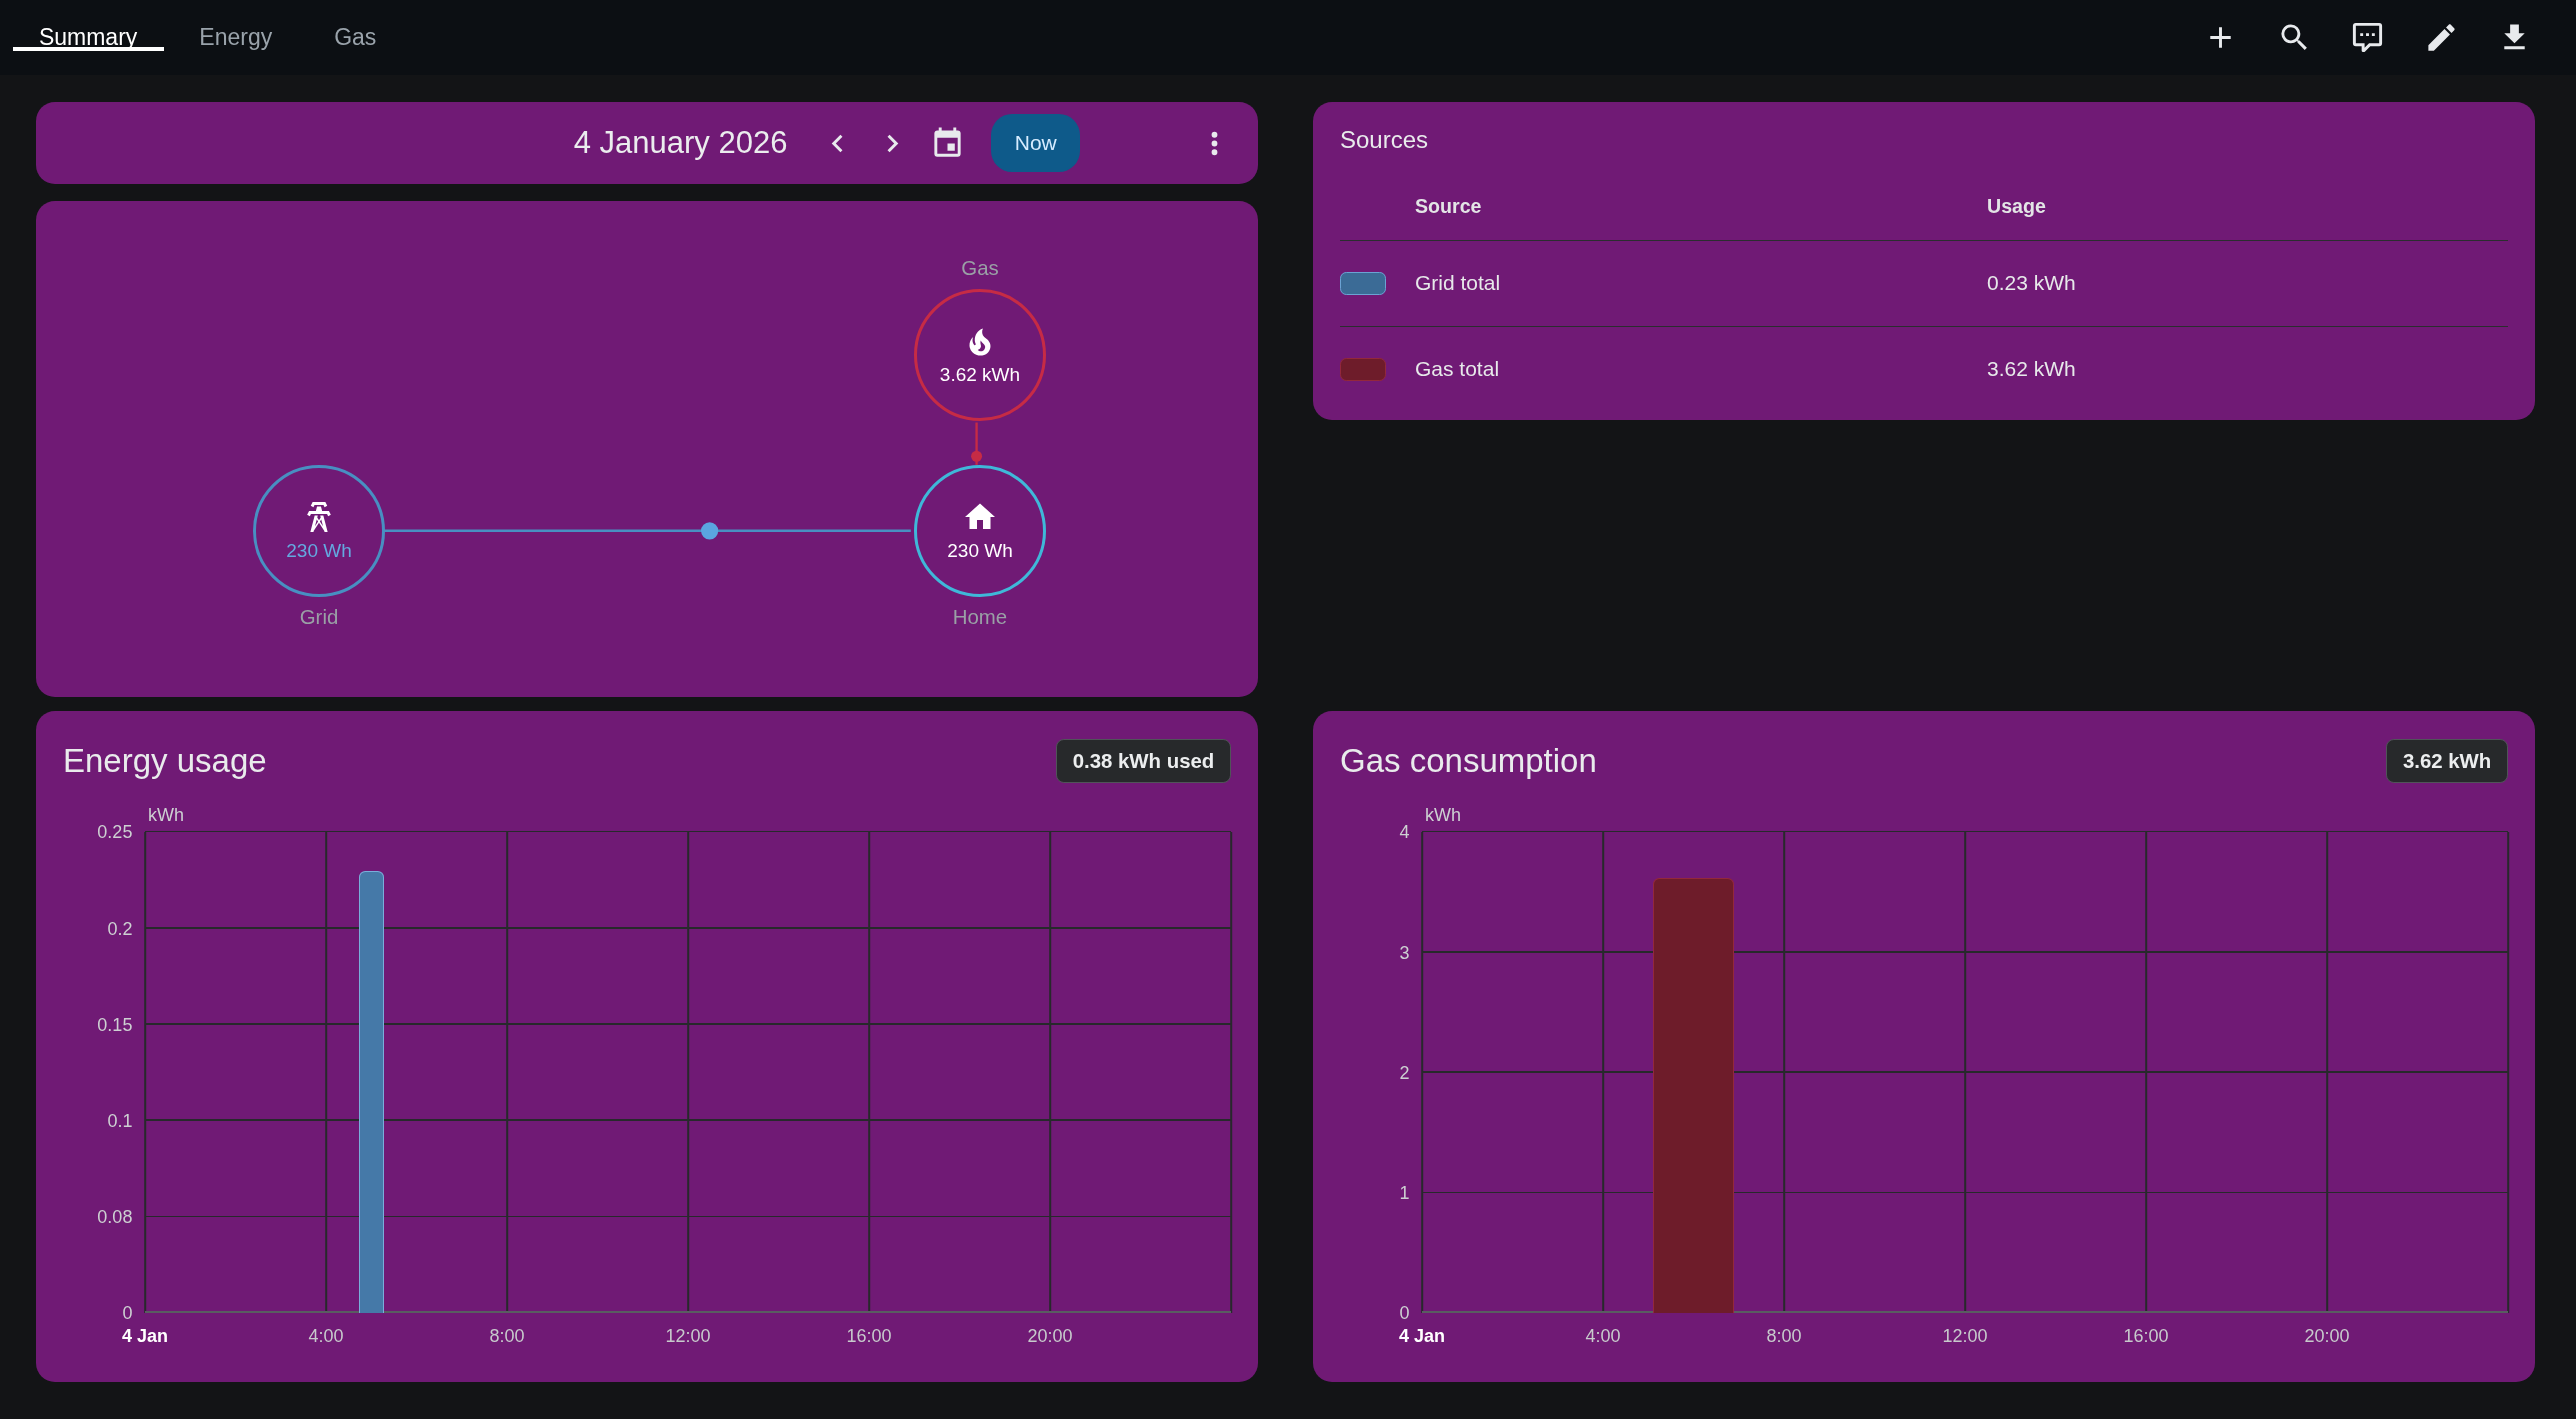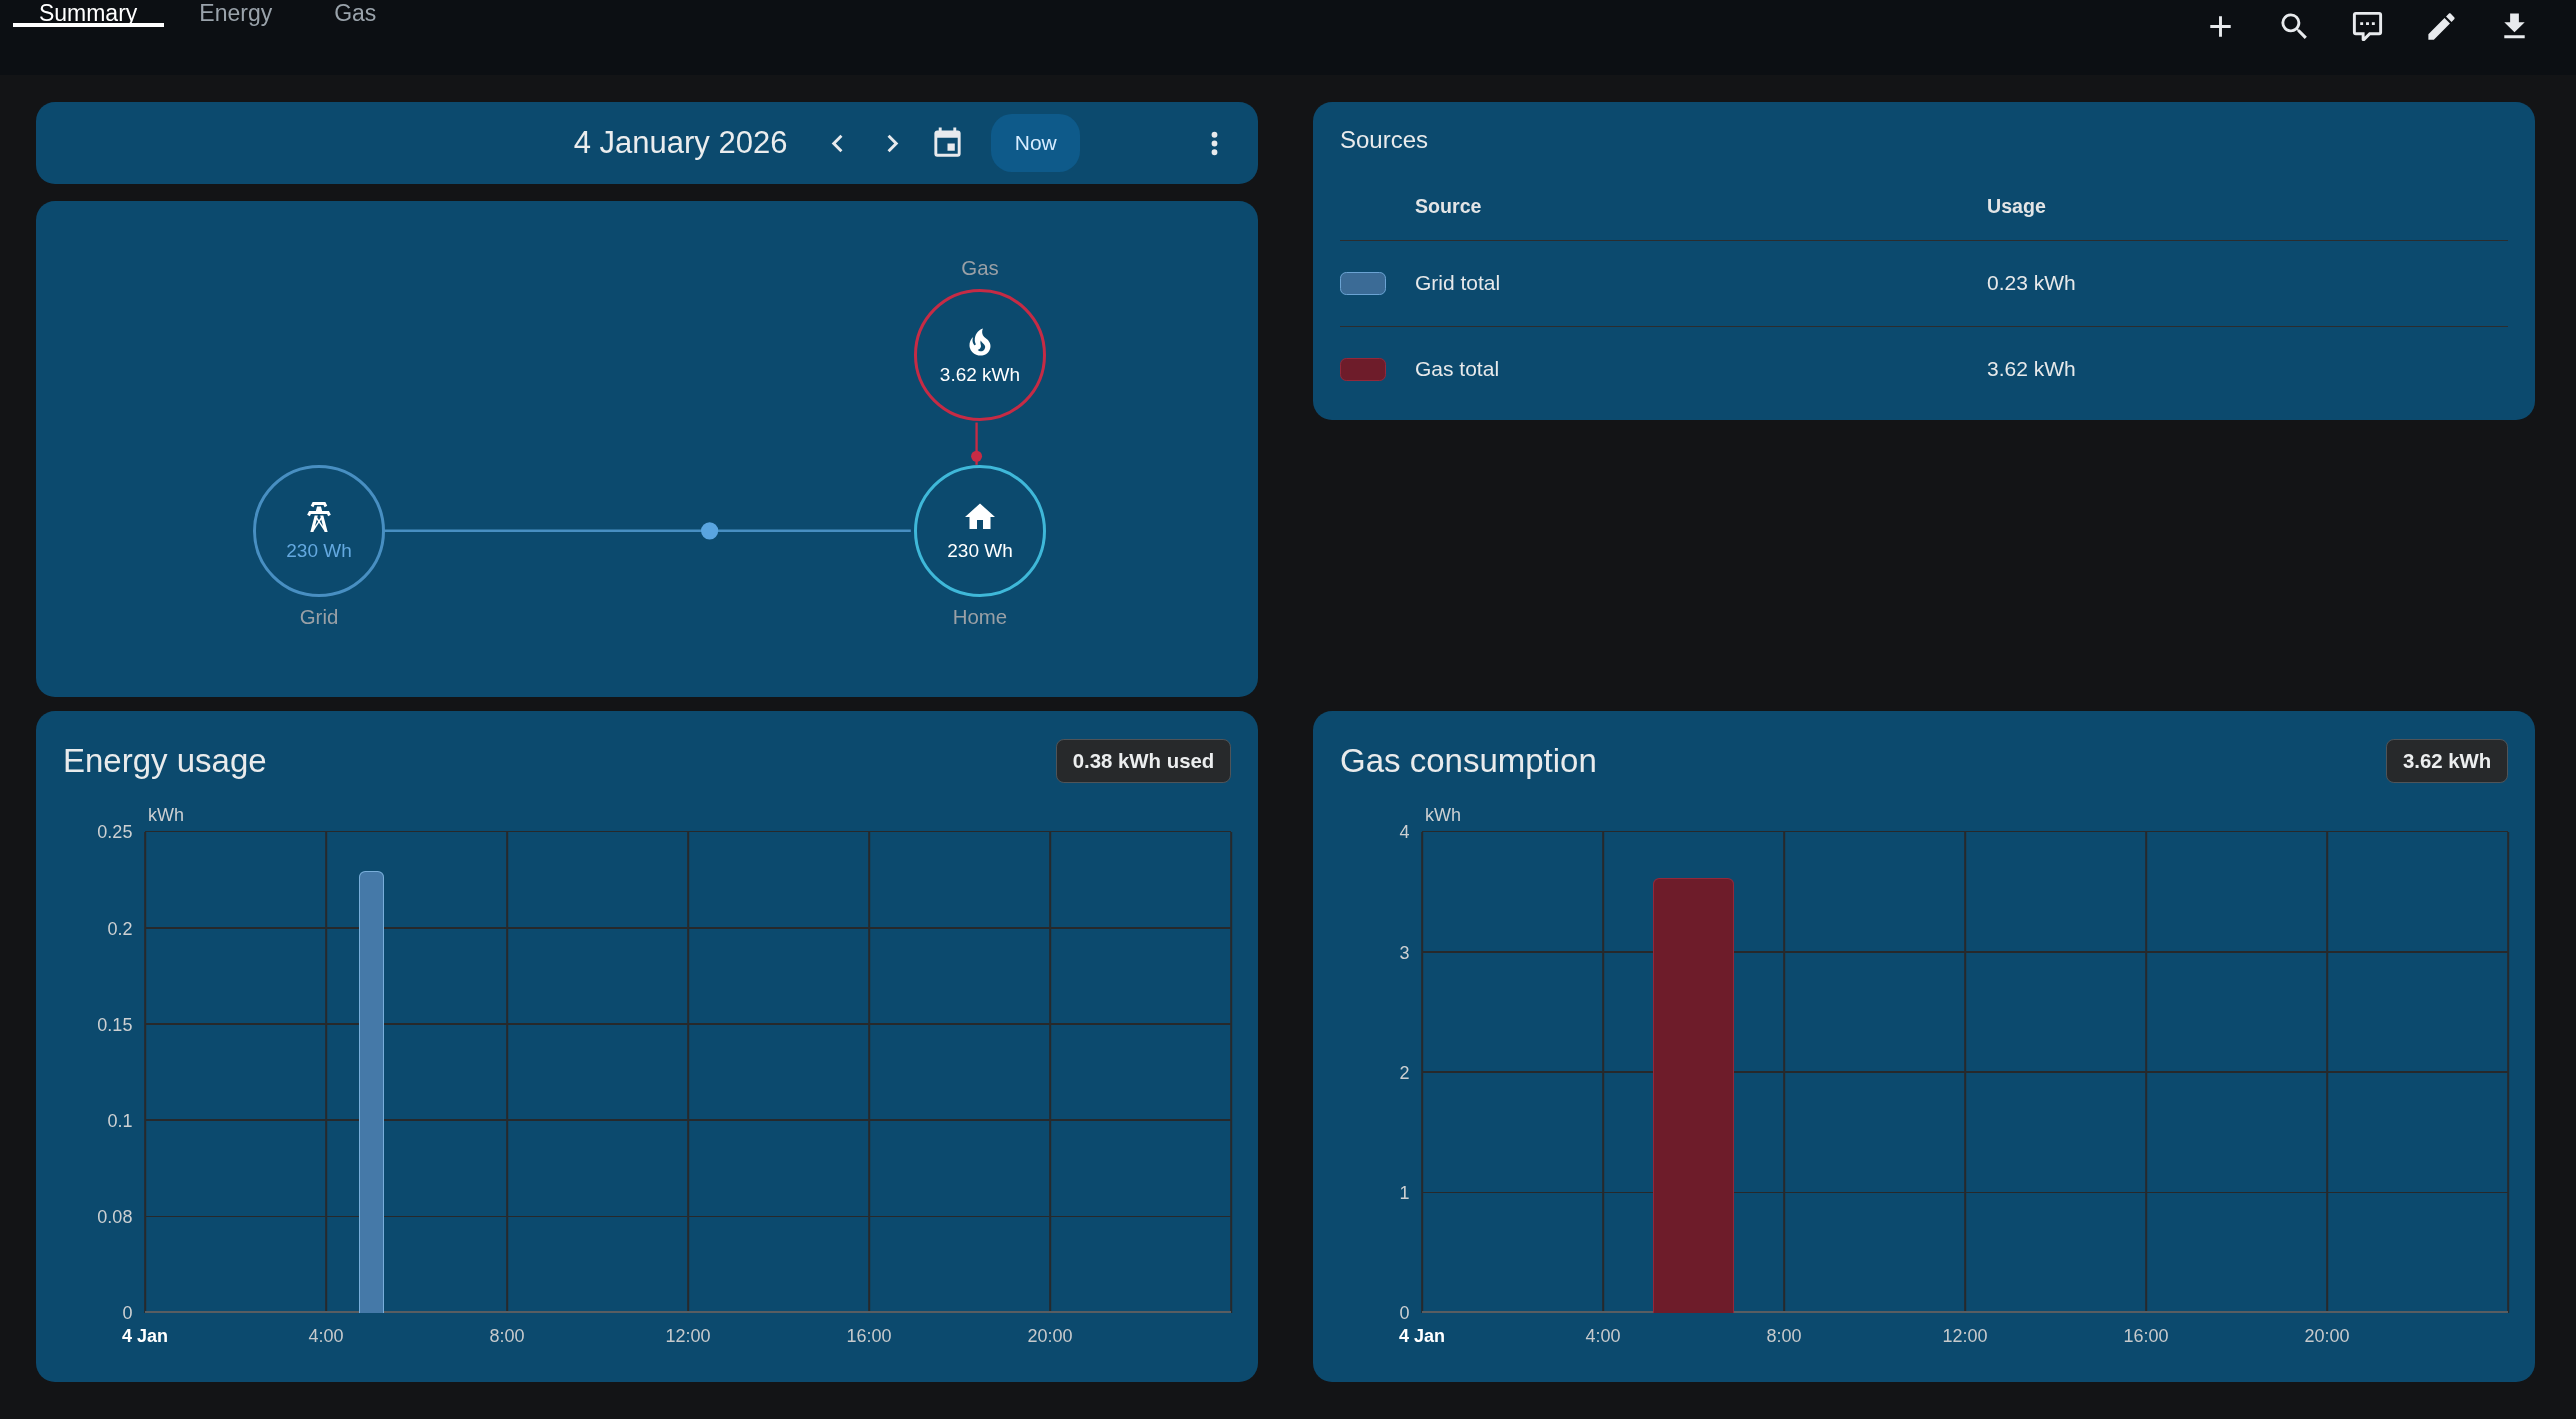--- a/index.html
+++ b/index.html
@@ -1,33 +1,33 @@
 <!DOCTYPE html>
 <html style="font-size:12.6px"><head>
 <meta charset="utf-8">
 <style>
   *{box-sizing:border-box;margin:0;padding:0}
   html,body{width:2576px;height:1419px}
   body{background:#131416;font-family:"Liberation Sans","DejaVu Sans",sans-serif;color:#e7e9ea;overflow:hidden}
   button{background:none;border:none;color:inherit;font-family:inherit;cursor:pointer}
 
   
-  .topbar{height:75px;background:#0c0f13;display:flex;align-items:flex-start;justify-content:space-between;padding:0 35px 0 7.9px}
+  .topbar{height:75px;background:#0c0f13;display:flex;align-items:center;justify-content:space-between;padding:0 35px 0 7.9px}
   .tabs{display:flex}
   .tab{position:relative;padding:0 31px;display:flex;align-items:center;font-size:23px;color:#9aa3ab}
   .tab.active{color:#fff}
   .tab.active::after{content:"";position:absolute;left:4.7px;right:4.7px;bottom:0;height:3.9px;background:#fff}
   .actions{display:flex;align-items:center;gap:20.4px}
   .icon-btn{width:53px;height:53px;display:flex;align-items:center;justify-content:center;border-radius:50%}
   .icon-btn svg{width:35px;height:35px;fill:#e8eaed}
 
   
   .content{display:flex;gap:55px;padding:27px 36px 0}
   .col{width:1222px;display:flex;flex-direction:column}
-  .card{background:#0c4a6e;border-radius:19px}
+  .card{background:#701a75;border-radius:19px}
   .card-title{font-size:33px;font-weight:400;color:#e9ebec}
   .card-title.big{font-size:24px}
 
   
   .date-card{height:82px;display:flex;align-items:center;margin-bottom:17.3px}
   .date-group{display:flex;align-items:center;margin-left:44%;gap:6.3px}
   .date-group .icon-btn{width:49px;height:49px}
   .date-label{font-size:31px;color:#ebedee;margin-right:19px;white-space:nowrap}
   .now-btn{background:#0e5a8a;color:#d6ecff;font-size:21px;font-weight:500;padding:0 23.6px;height:58px;border-radius:21px;margin-left:12.6px}
   .kebab{margin-left:auto;margin-right:17.3px}

